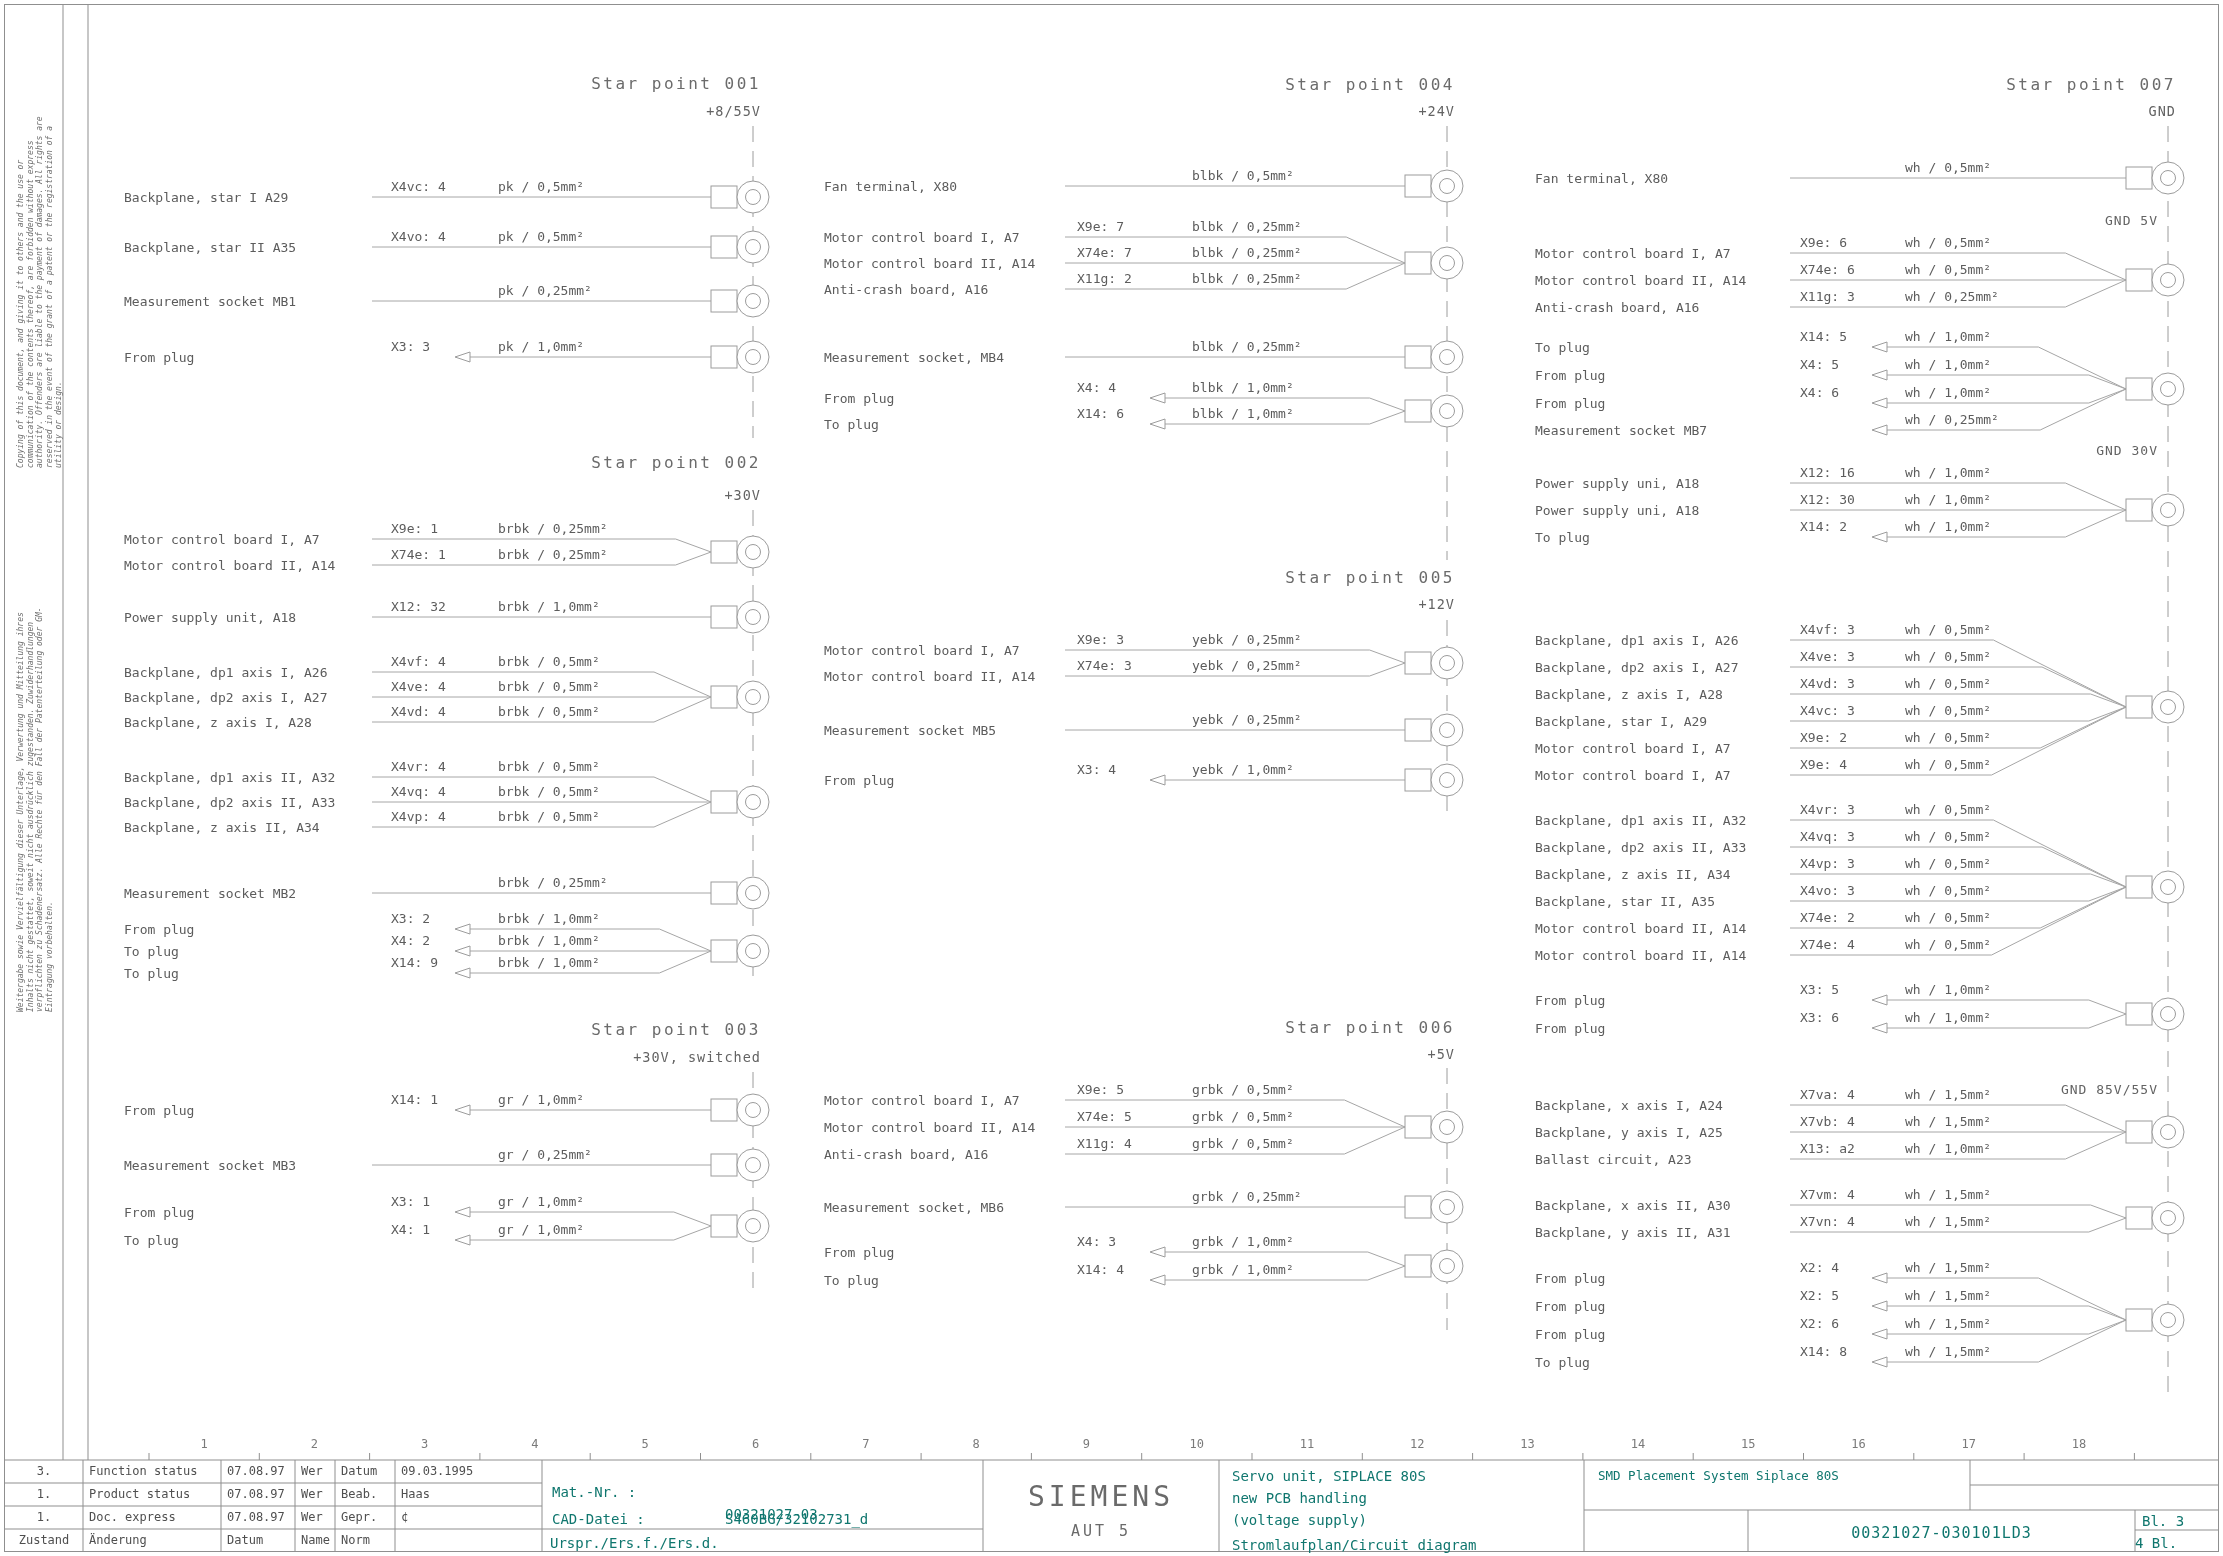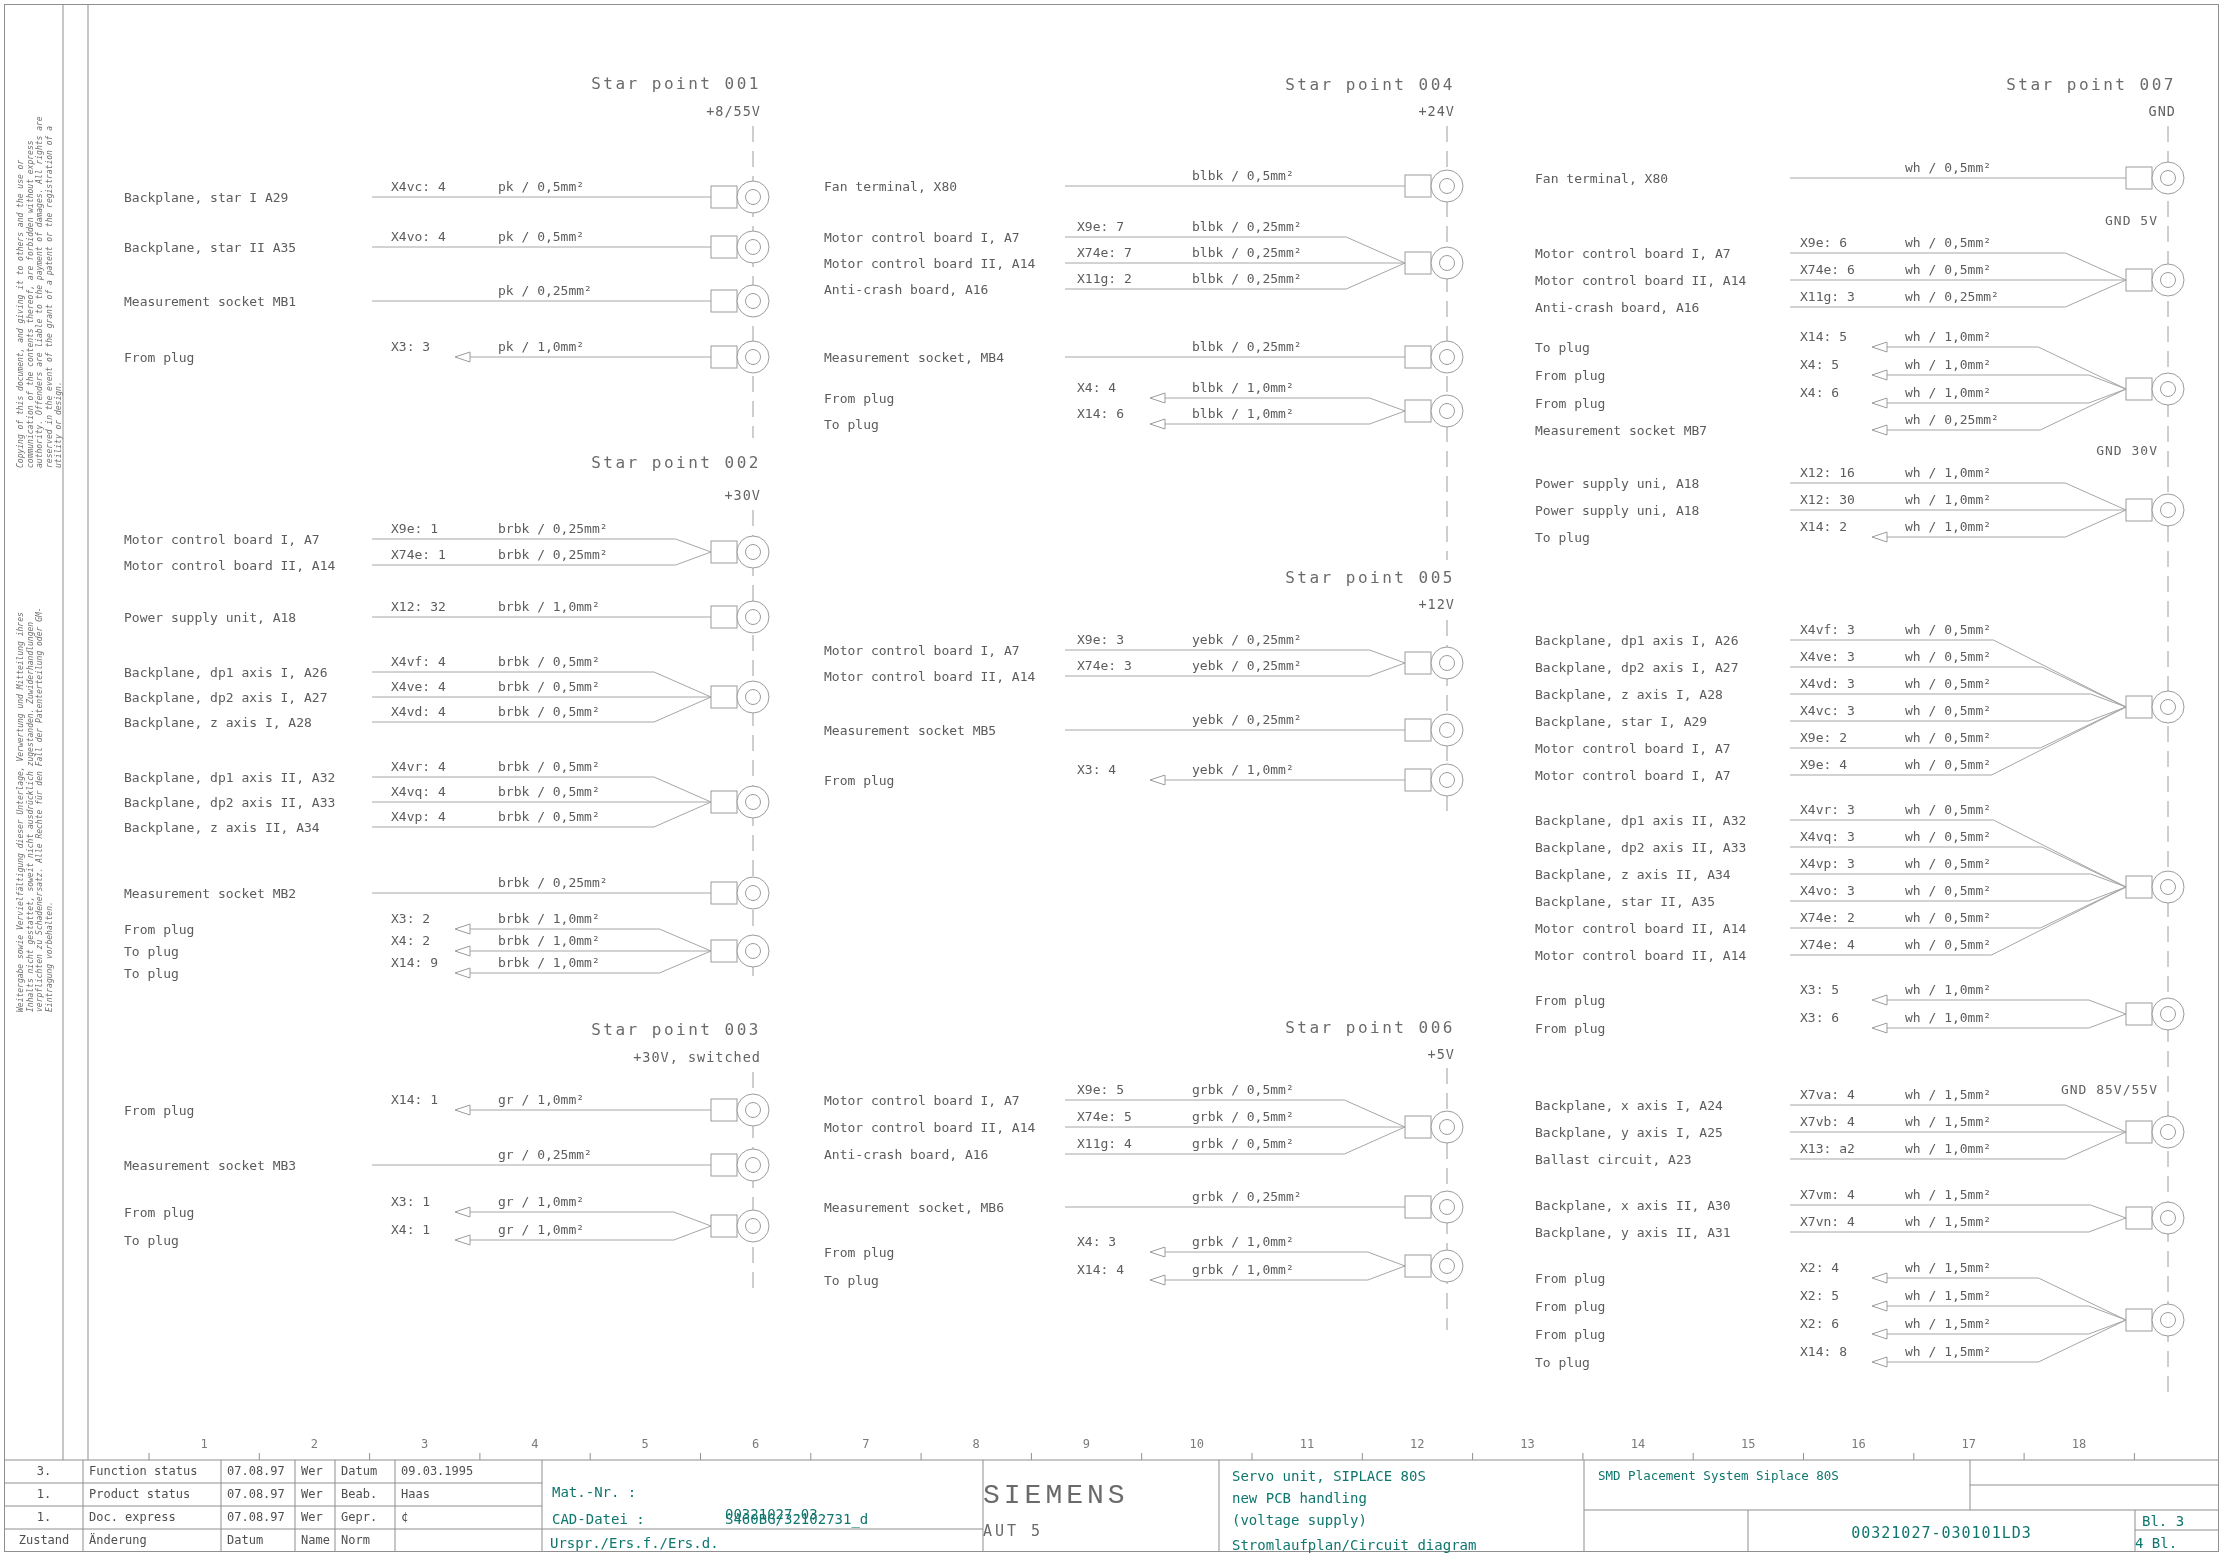--- a/index.html
+++ b/index.html
@@ -524,22 +524,22 @@
 
   <div class="vtext" style="left:16px;top:468px;width:372px;">Copying of this document, and giving it to others and the use or communication of the contents thereof, are forbidden without express authority. Offenders are liable to the payment of damages. All rights are reserved in the event of the grant of a patent or the registration of a utility or design.</div>
   <div class="vtext" style="left:16px;top:1012px;width:424px;">Weitergabe sowie Vervielfältigung dieser Unterlage, Verwertung und Mitteilung ihres Inhalts nicht gestattet, soweit nicht ausdrücklich zugestanden. Zuwiderhandlungen verpflichten zu Schadenersatz. Alle Rechte für den Fall der Patenterteilung oder GM-Eintragung vorbehalten.</div>
 
   <div class="ovl" style="left:552px;top:1484px;font-size:14px;">Mat.-Nr. :</div>
   <div class="ovl" style="left:725px;top:1484px;font-size:14px;margin-top:22px;">00321027-03</div>
   <div class="ovl" style="left:552px;top:1511px;font-size:14px;">CAD-Datei :</div>
   <div class="ovl" style="left:725px;top:1511px;font-size:14px;">S460BG/32102731_d</div>
   <div class="ovl desc-sm" style="left:550px;top:1535px;">Urspr./Ers.f./Ers.d.</div>
 
-  <div class="ovl brand" style="left:983px;top:1480px;width:236px;text-align:left;font-family:Liberation Mono, monospace;">SIEMENS</div>
-  <div class="ovl brand-sub" style="left:983px;top:1522px;width:236px;text-align:left;">AUT 5</div>
+  <div class="ovl brand" style="left:983px;top:1480px;width:236px;text-align:center;">SIEMENS</div>
+  <div class="ovl brand-sub" style="left:983px;top:1522px;width:236px;text-align:center;">AUT 5</div>
 
   <div class="ovl desc" style="left:1232px;top:1468px;">Servo unit, SIPLACE 80S</div>
   <div class="ovl desc" style="left:1232px;top:1490px;">new PCB handling</div>
   <div class="ovl desc" style="left:1232px;top:1512px;">(voltage supply)</div>
   <div class="ovl desc-sm" style="left:1232px;top:1537px;">Stromlaufplan/Circuit diagram</div>
 
   <div class="ovl" style="left:1598px;top:1468px;font-size:12.5px;">SMD Placement System Siplace 80S</div>
   <div class="ovl" style="left:1748px;top:1524px;width:387px;text-align:center;font-size:15px;letter-spacing:1px;">00321027-030101LD3</div>
   <div class="ovl desc-sm" style="left:2142px;top:1513px;">Bl. 3</div>
   <div class="ovl desc-sm" style="left:2135px;top:1535px;width:75px;text-align:left;">4 Bl.</div>

